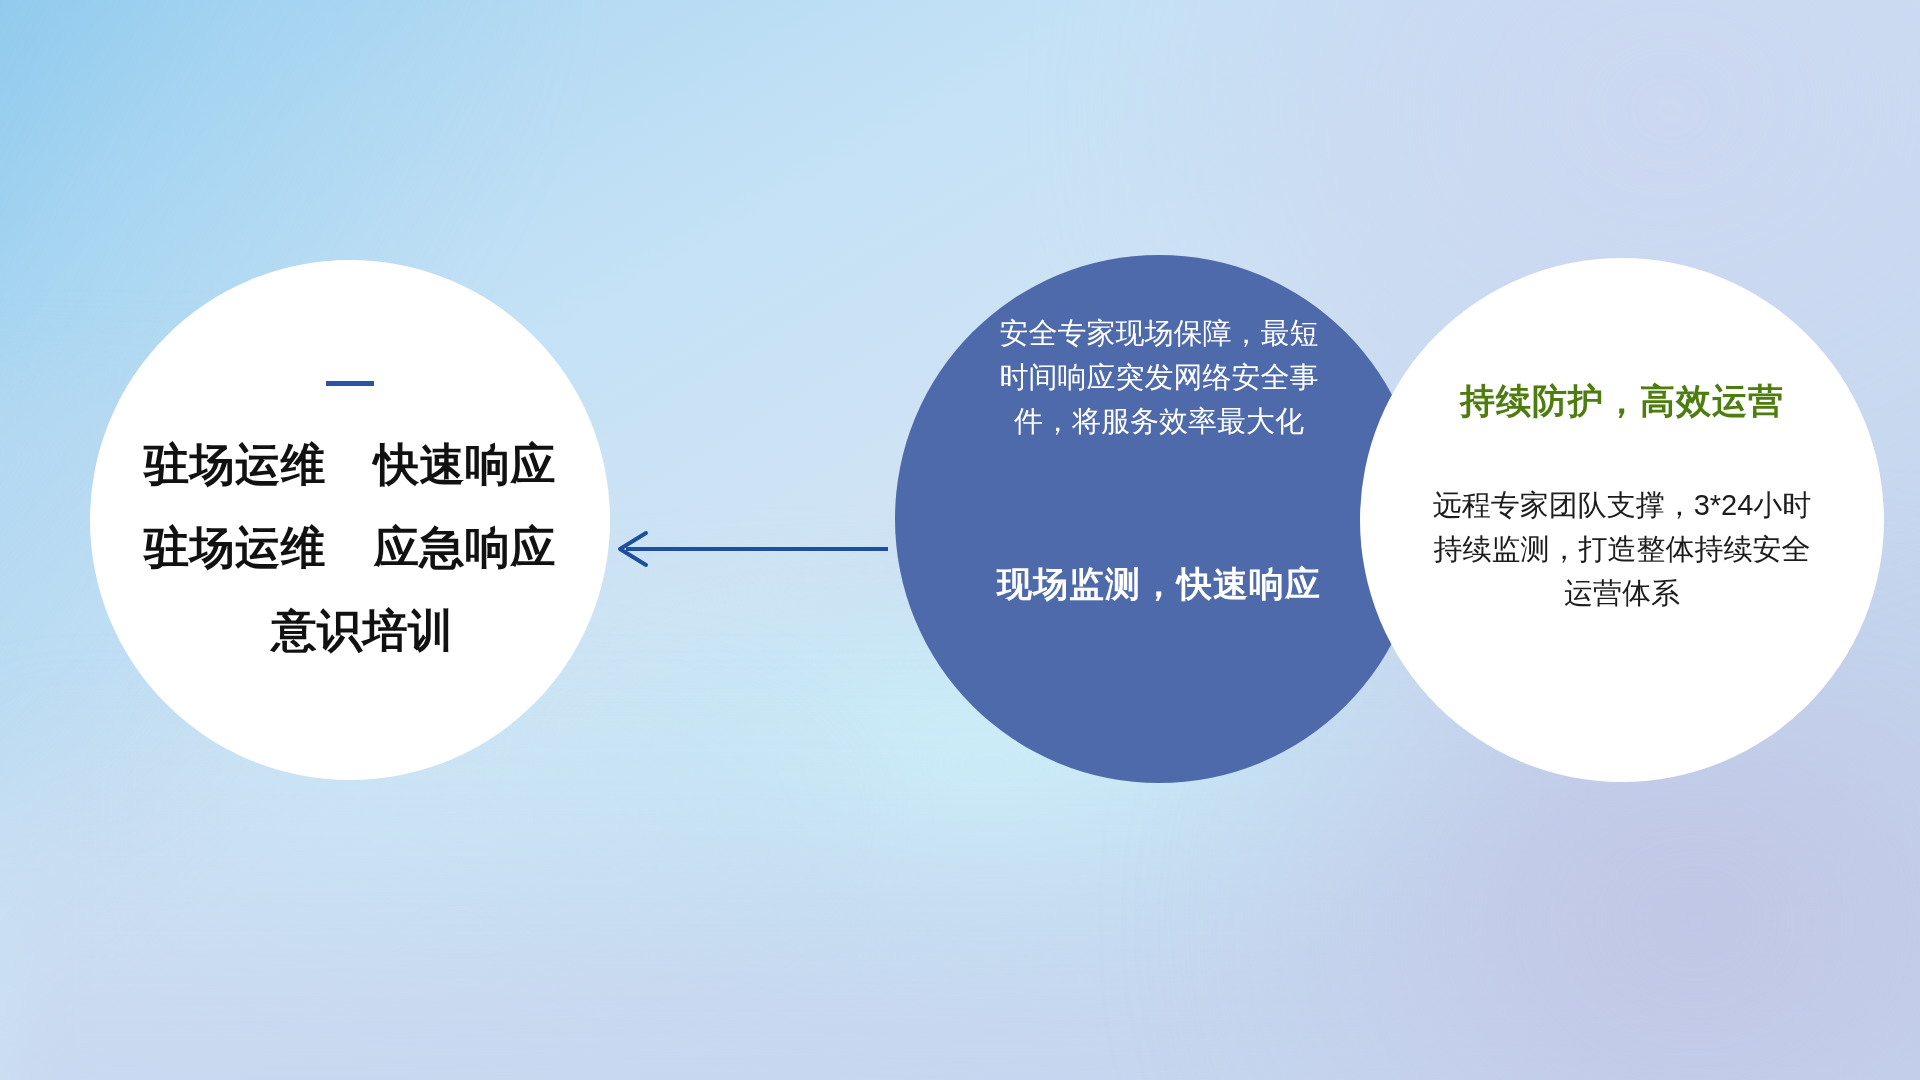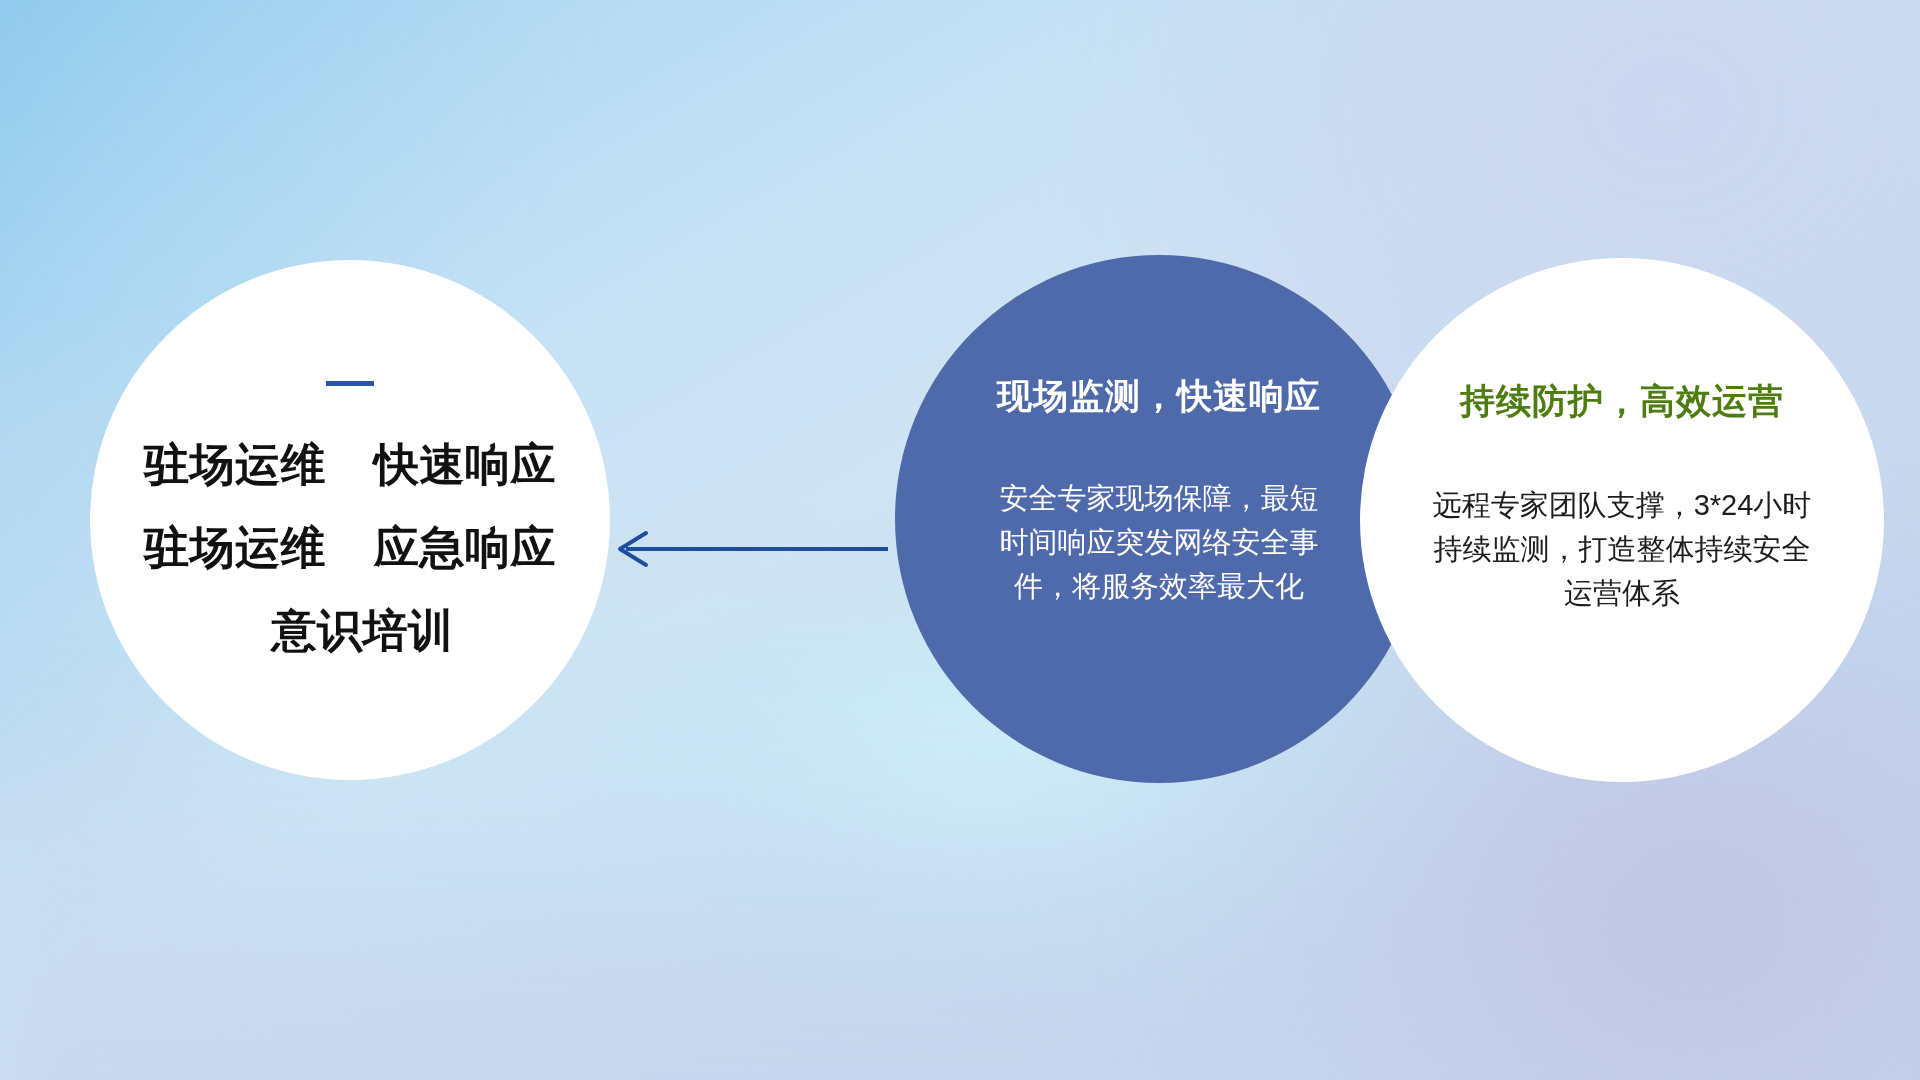--- a/index.html
+++ b/index.html
@@ -191,22 +191,22 @@
       </div>
 
       <div class="left-row last">
         <span>意识培训</span>
       </div>
 
     </div>
   </div>
 
   <div class="circle" id="circle-middle">
+    <div id="middle-body">安全专家现场保障，最短时间响应突发网络安全事件，将服务效率最大化</div>
     <div id="middle-heading">现场监测，快速响应</div>
-    <div id="middle-body">安全专家现场保障，最短时间响应突发网络安全事件，将服务效率最大化</div>
   </div>
 
   <div class="circle" id="circle-right">
     <div id="right-heading">持续防护，高效运营</div>
     <div id="right-body">远程专家团队支撑，3*24小时持续监测，打造整体持续安全运营体系</div>
   </div>
 
   <svg id="flow-arrow" viewBox="0 0 290 54">
     <line x1="288" y1="27" x2="26" y2="27" stroke="#1f4e9c" stroke-width="4"></line>
     <polyline points="46,11 20,27 46,43" fill="none" stroke="#1f4e9c" stroke-width="4" stroke-linecap="round" stroke-linejoin="round"></polyline>

